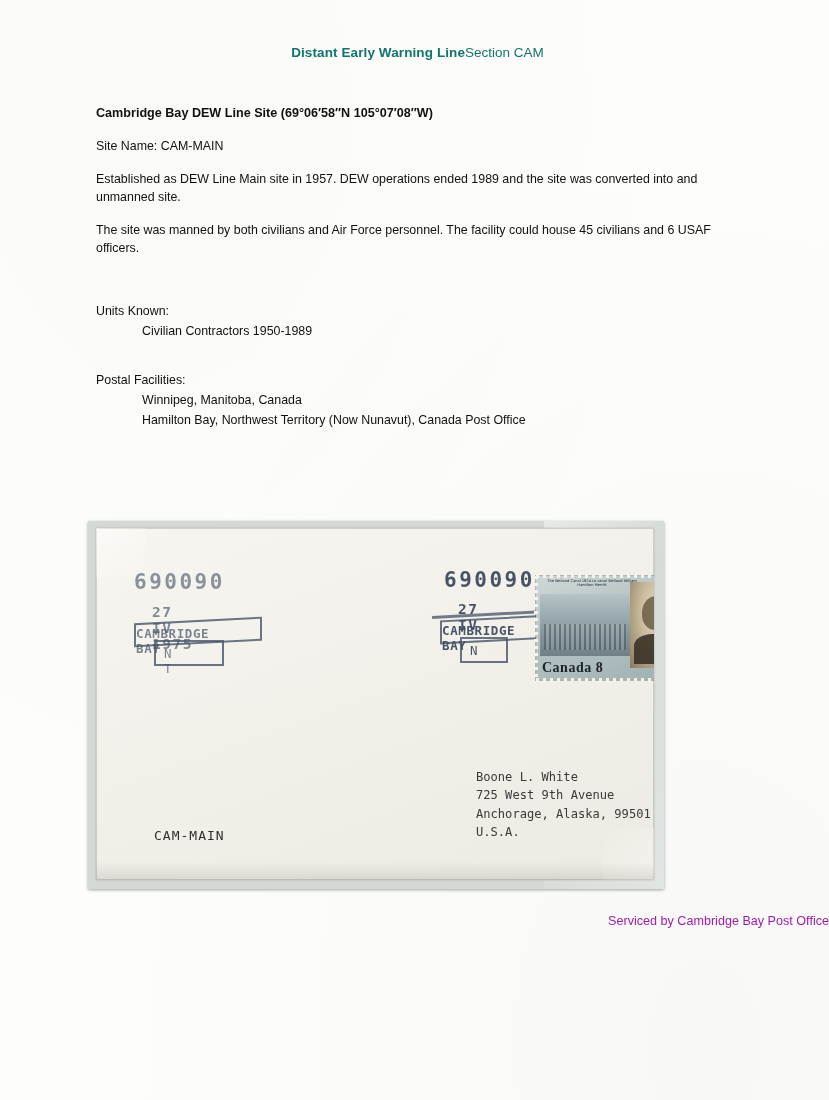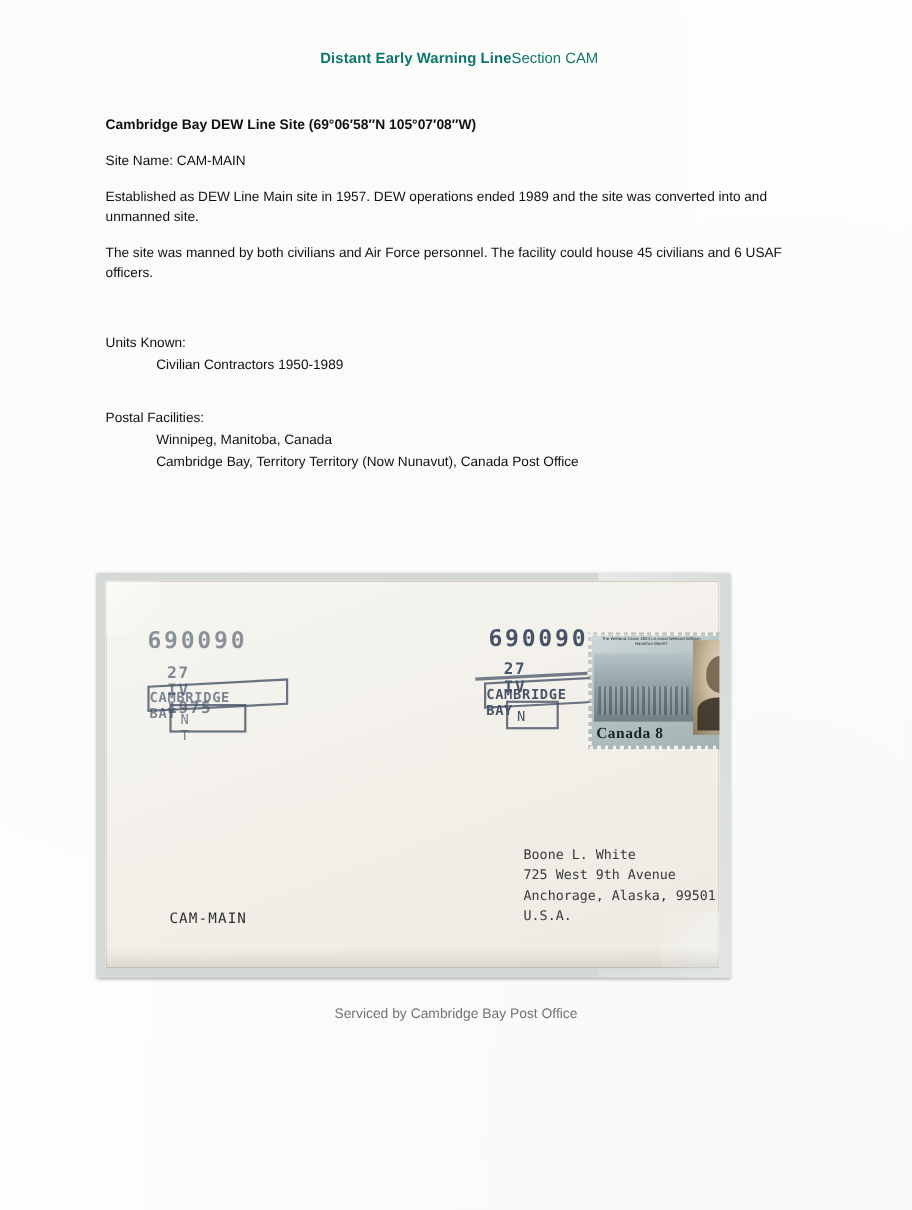--- a/index.html
+++ b/index.html
@@ -258,23 +258,23 @@
   }
   .addr-to   { left: 48px; top: 168px; }
   .addr-code { left: 58px; top: 298px; font-size: 13px; letter-spacing: 1px; }
   .addr-from { left: 380px; top: 240px; font-size: 12.1px; color: #3a3a3a; }
 
   
   .caption {
     position: absolute;
     top: 914px;
     left: 0; right: 0;
-    text-align: center;
+    text-align: right;
     font-size: 12.6px;
-    color: #737373;
+    color: #a21caf;
   }
 </style>
 </head>
 <body>
 
 <div class="page">
 
   <div class="doc-header">
     <div class="left">Distant Early Warning Line</div>
     <div class="right">Section CAM</div>
@@ -288,21 +288,21 @@
 
     <div class="spacer-lg"></div>
 
     <p class="tight">Units Known:</p>
     <p class="indent">Civilian Contractors 1950-1989</p>
 
     <div class="spacer-md"></div>
 
     <p class="tight">Postal Facilities:</p>
     <p class="indent tight">Winnipeg, Manitoba, Canada</p>
-    <p class="indent">Cambridge Bay, Territory Territory (Now Nunavut), Canada Post Office</p>
+    <p class="indent">Hamilton Bay, Northwest Territory (Now Nunavut), Canada Post Office</p>
   </div>
 
   <div class="photo-wrap">
     <div class="sleeve"></div>
 
     <div class="envelope">
       <div class="env-corner-tl"></div>
       <div class="env-corner-br"></div>
 
       <div class="postmark cancel-left">

